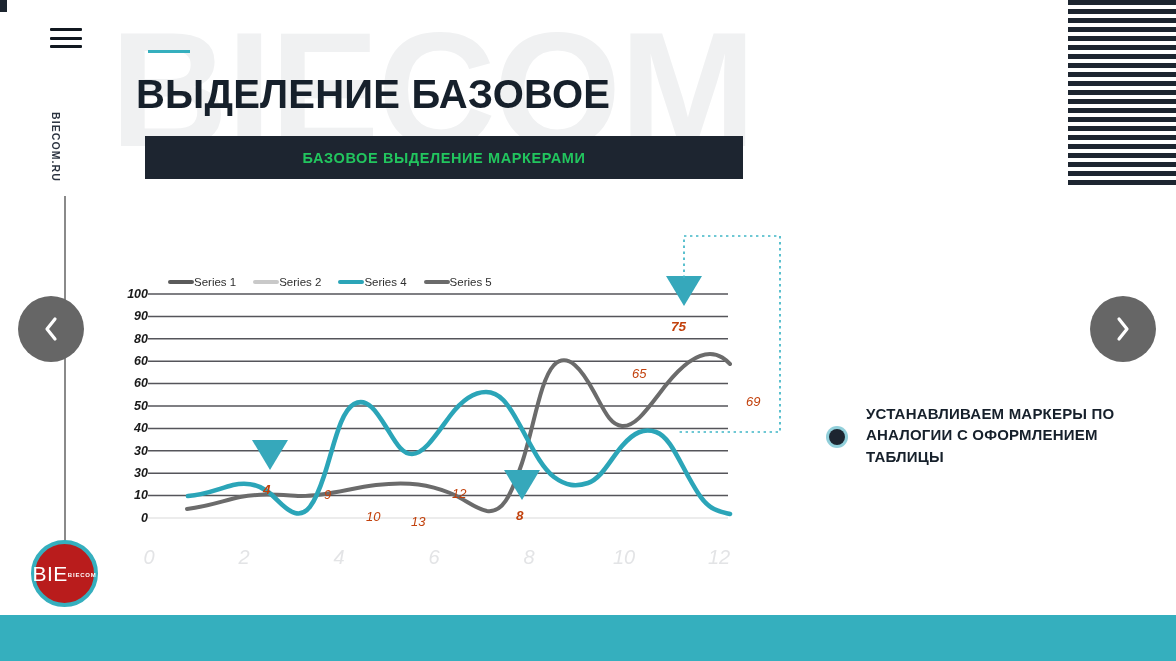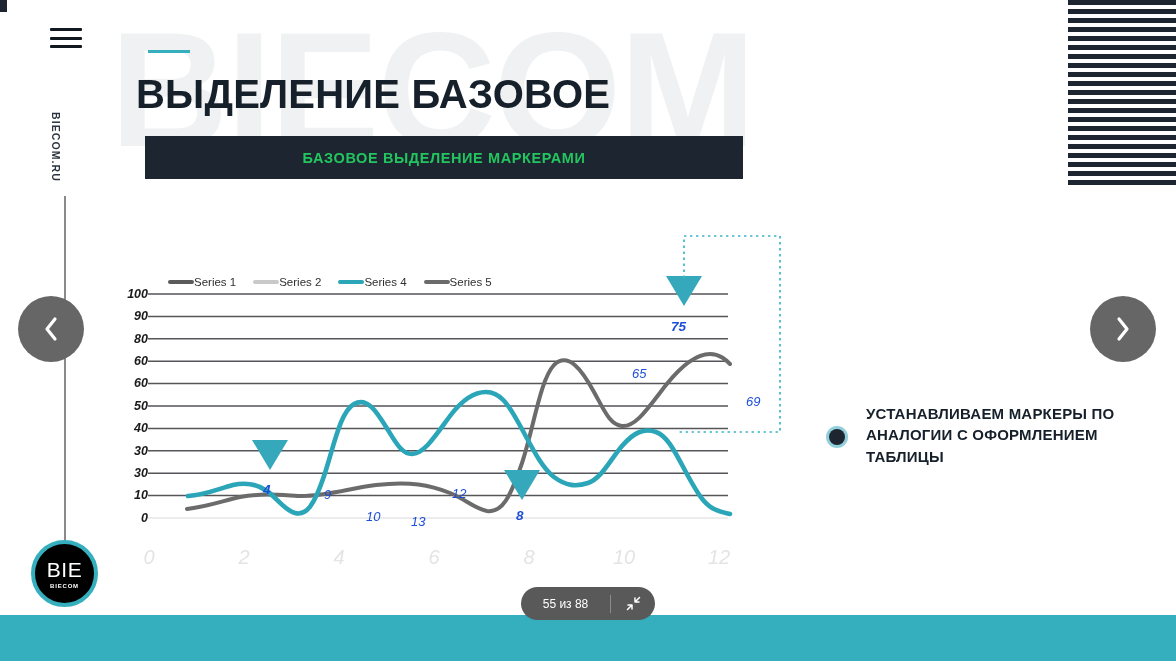--- a/index.html
+++ b/index.html
@@ -48,23 +48,23 @@
     writing-mode: vertical-rl;
     white-space: nowrap;
   }
   .side-line {
     position: absolute; left: 64px; top: 196px; width: 1.6px; height: 352px;
     background: #8a8a8a;
   }
   .logo-badge {
     position: absolute; left: 31px; top: 540px; width: 67px; height: 67px;
     border-radius: 50%;
-    background: #000000;
+    background: #b91c1c;
     border: 4px solid #35afbe;
-    display: flex; flex-direction: column; align-items: center; justify-content: center;
+    display: flex; flex-direction: row; align-items: center; justify-content: center;
   }
   .logo-badge .bie {
     font-size: 21px; font-weight: 400; color: #ffffff; letter-spacing: 0.5px; line-height: 1;
   }
   .logo-badge .biecom {
     font-size: 6px; font-weight: 700; color: #ffffff; letter-spacing: 0.8px; margin-top: 3px;
   }
 
   
   .nav-arrow {
@@ -117,21 +117,21 @@
     font-size: 12.5px; font-weight: 700; color: #1a1a1a;
     text-align: right; width: 34px;
   }
   .xtick {
     position: absolute;
     font-size: 20px; font-weight: 400; color: #e3e4e6;
     text-align: center; width: 34px;
   }
   .dlabel {
     position: absolute;
-    font-size: 13px; color: #1d4ed8; white-space: nowrap; text-align: center;
+    font-size: 13px; color: #c2410c; white-space: nowrap; text-align: center;
   }
   .dlabel.bold { font-weight: 700; font-size: 13.5px; }
 
   
   .legend {
     position: absolute; left: 168px; top: 276px;
     display: flex; align-items: center; gap: 17px;
   }
   .legend-item { display: flex; align-items: center; gap: 0; }
   .legend-swatch { display: block; width: 26px; height: 3.4px; border-radius: 2px; }
@@ -327,24 +327,14 @@
   <div class="marker-tri" style="left:666px; top:276px;"></div>
 
   <svg class="callout-line" width="180" height="215" viewBox="0 0 180 215">
     <path d="M 14 46 L 14 4 L 110 4 L 110 200 L 8 200" fill="none" stroke="#3fb6c6" stroke-width="1.7" stroke-dasharray="2.4 3.6"></path>
   </svg>
   <div class="callout-dot"></div>
   <div class="callout-text">УСТАНАВЛИВАЕМ МАРКЕРЫ ПО АНАЛОГИИ С ОФОРМЛЕНИЕМ ТАБЛИЦЫ</div>
 
   <div class="bottom-band"></div>
 
-  <div class="player-pill">
-    <div class="count">55 из 88</div>
-    <div class="divider"></div>
-    <div class="fs-btn">
-      <svg width="15" height="15" viewBox="0 0 15 15">
-        <path d="M1.5 13.5 L6 9 M6 9 L6 13 M6 9 L2 9" fill="none" stroke="#ffffff" stroke-width="1.5" stroke-linecap="round"></path>
-        <path d="M13.5 1.5 L9 6 M9 6 L9 2 M9 6 L13 6" fill="none" stroke="#ffffff" stroke-width="1.5" stroke-linecap="round"></path>
-      </svg>
-    </div>
-  </div>
 
 </div>
 
 </body></html>

